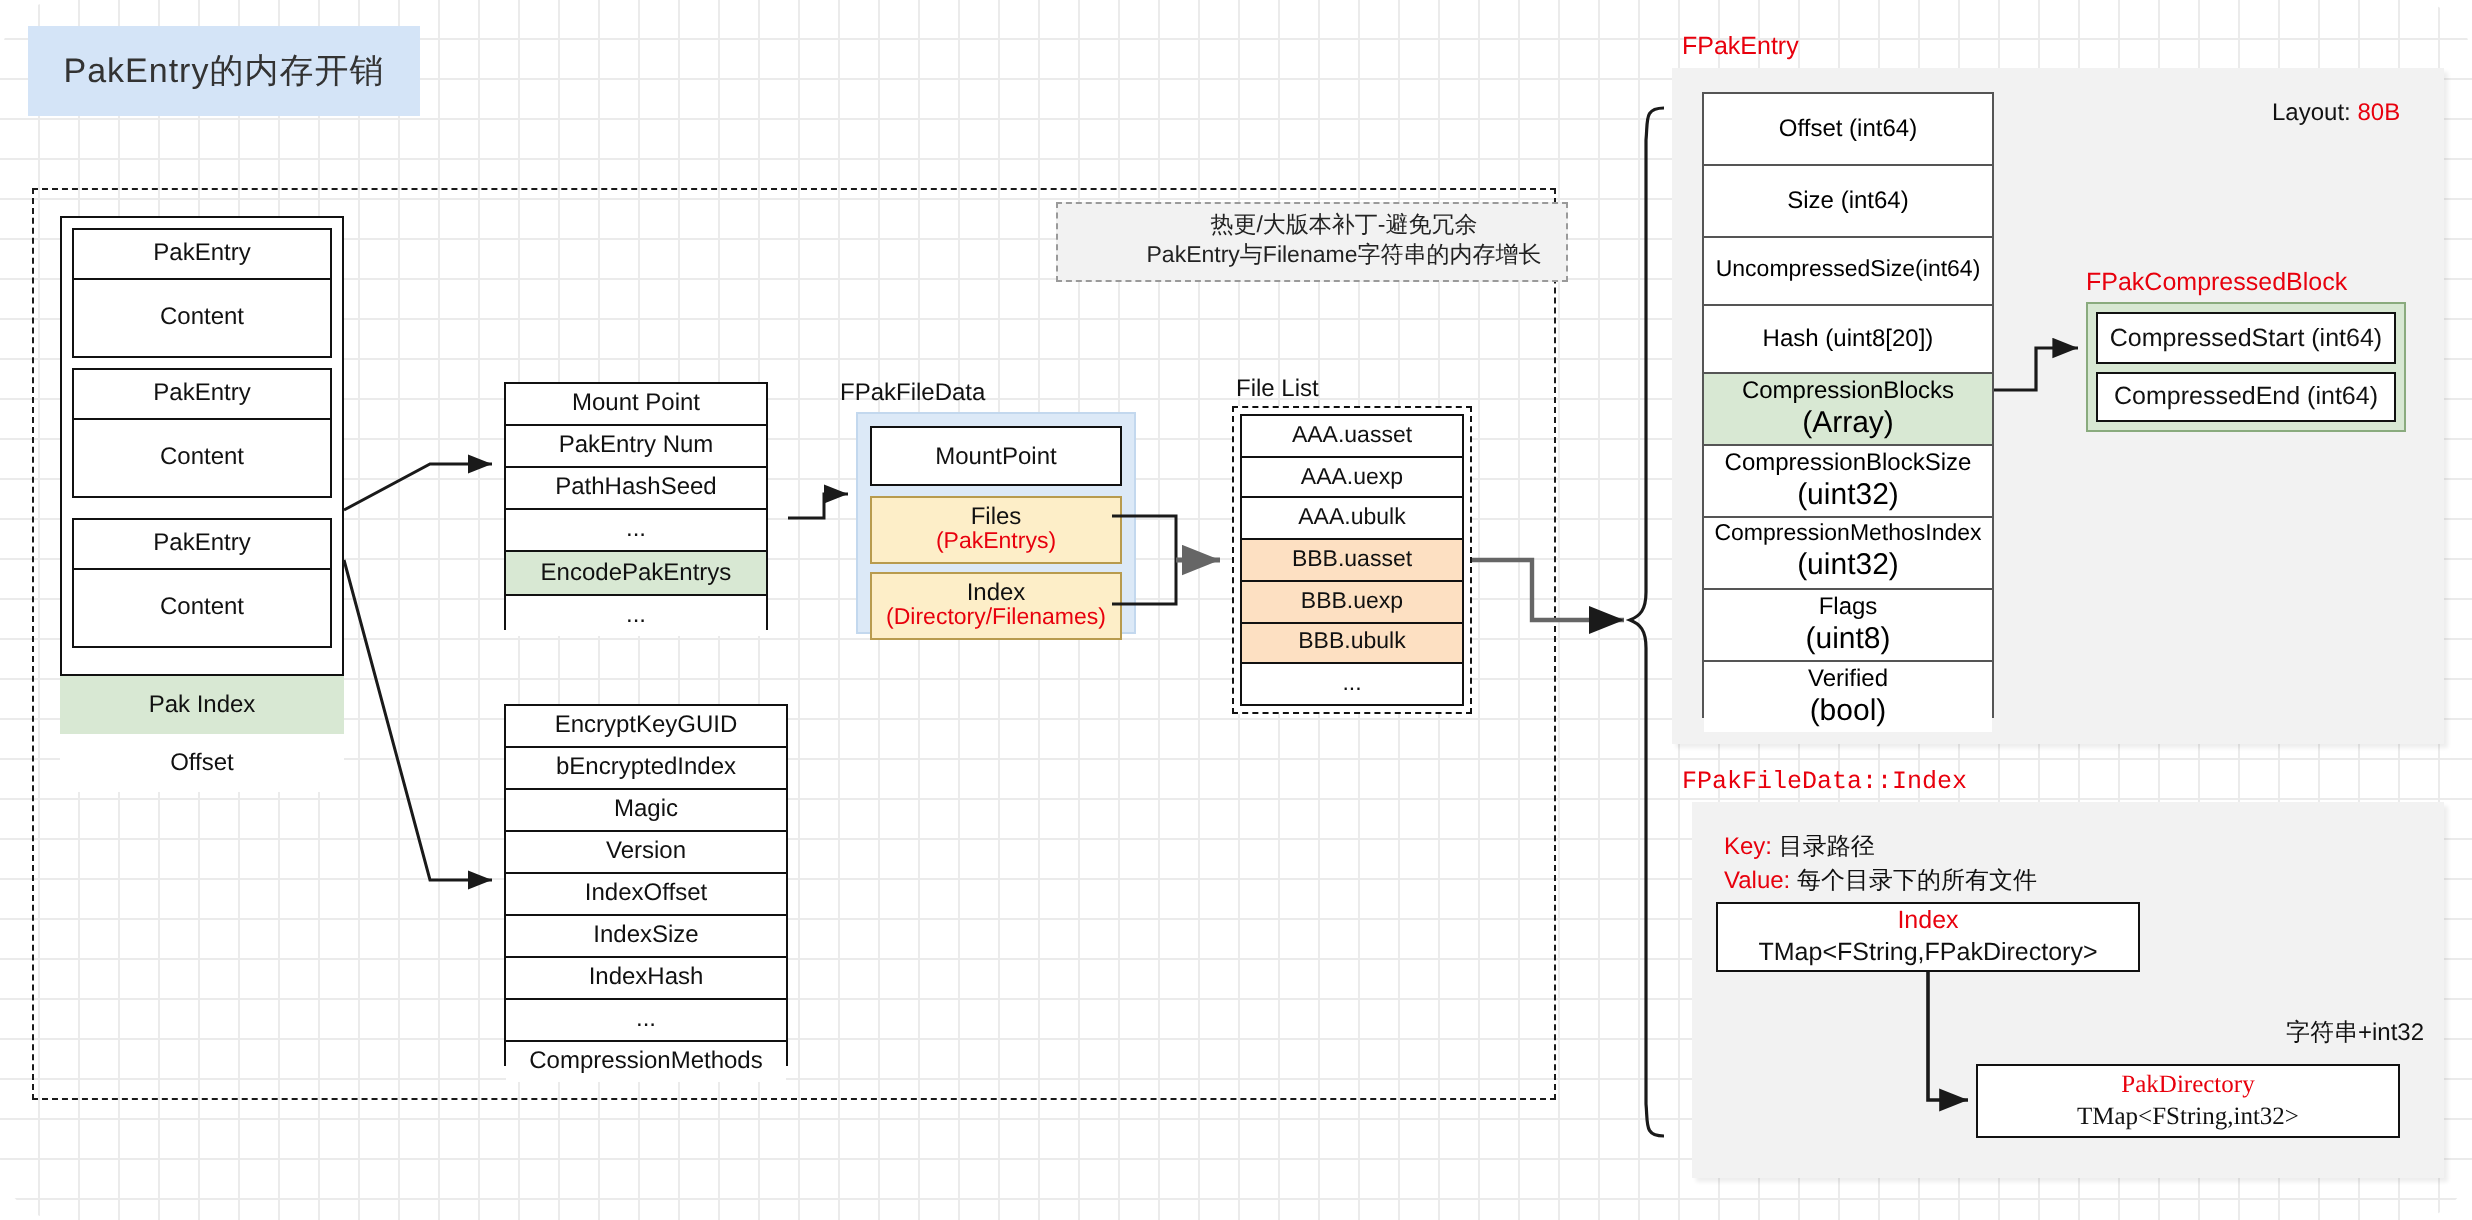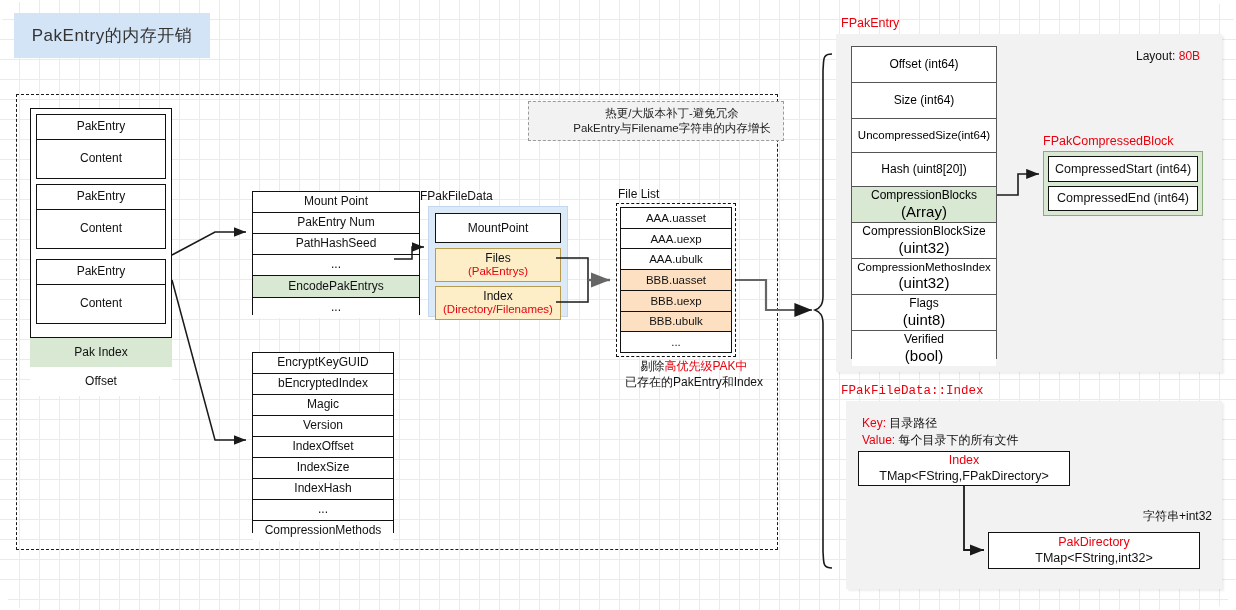--- a/index.html
+++ b/index.html
@@ -193,21 +193,21 @@
 
     <div style="position:absolute; left:5px; top:150px; width:130px; height:65px; border:1.4px solid #111; box-sizing:border-box;">
       <div class="cell" style="height:24px;">PakEntry</div>
       <div class="cell" style="height:38px;">Content</div>
     </div>
 
     <div class="cell green" style="position:absolute; left:-1px; top:228px; width:142px; height:30px; border-top:1.5px solid #111; border-bottom:1.5px solid #111;">Pak Index</div>
     <div class="cell" style="position:absolute; left:-1px; top:258px; width:142px; height:29px; border-bottom:none;">Offset</div>
   </div>
 
-  <div class="abs stack" style="left:252px; top:191px; width:168px; height:124px;">
+  <div class="abs stack" style="left:252px; top:191px; width:132px; height:124px;">
     <div class="cell" style="height:20px;">Mount Point</div>
     <div class="cell" style="height:20px;">PakEntry Num</div>
     <div class="cell" style="height:20px;">PathHashSeed</div>
     <div class="cell" style="height:20px;">...</div>
     <div class="cell green" style="height:21px;">EncodePakEntrys</div>
     <div class="cell" style="height:20px;">...</div>
   </div>
 
   <div class="abs stack" style="left:252px; top:352px; width:142px; height:181px;">
     <div class="cell" style="height:20px;">EncryptKeyGUID</div>
@@ -239,26 +239,20 @@
     <div class="list-inner">
       <div class="row">AAA.uasset</div>
       <div class="row">AAA.uexp</div>
       <div class="row">AAA.ubulk</div>
       <div class="row orange">BBB.uasset</div>
       <div class="row orange">BBB.uexp</div>
       <div class="row orange">BBB.ubulk</div>
       <div class="row">...</div>
     </div>
   </div>
-  <div class="abs note-cn" style="left:614px; top:358px; width:160px;">
-    <div>
-      <span>剔除</span><span class="red">高优先级PAK中</span>
-    </div>
-    <div>已存在的PakEntry和Index</div>
-  </div>
 
   <div class="abs lbl-red-b" style="left:841px; top:16px;">FPakEntry</div>
   <div class="abs gray-panel panel-shadow" style="left:836px; top:34px; width:386px; height:338px;"></div>
 
   <div class="abs lbl" style="left:1136px; top:49px;">
     <span>Layout:</span>
     <span style="color:#e8000d;">80B</span>
   </div>
 
   <div class="abs rstack" style="left:851px; top:46px; width:146px; height:313px;">
@@ -317,21 +311,21 @@
   </div>
 
   <div class="abs idx-box" style="left:858px; top:451px; width:212px; height:35px;">
     <span class="idx-title">Index</span>
     <span class="idx-sub">TMap&lt;FString,FPakDirectory&gt;</span>
   </div>
 
 
   <div class="abs lbl" style="left:1143px; top:508px;">字符串+int32</div>
 
-  <div class="abs idx-box" style="left:988px; top:532px; width:212px; height:37px;">
+  <div class="abs idx-box" style="left:988px; top:532px; width:212px; height:37px;font-family:Liberation Serif, serif;">
     <span class="idx-title">PakDirectory</span>
     <span class="idx-sub">TMap&lt;FString,int32&gt;</span>
   </div>
 
   <svg class="ov">
     <defs>
       <marker id="ah" markerWidth="9" markerHeight="9" refX="8" refY="3.2" orient="auto">
         <path d="M0,0 L8,3.2 L0,6.4 z" fill="#1a1a1a"></path>
       </marker>
       <marker id="ahg" markerWidth="9" markerHeight="9" refX="8" refY="3.2" orient="auto">

